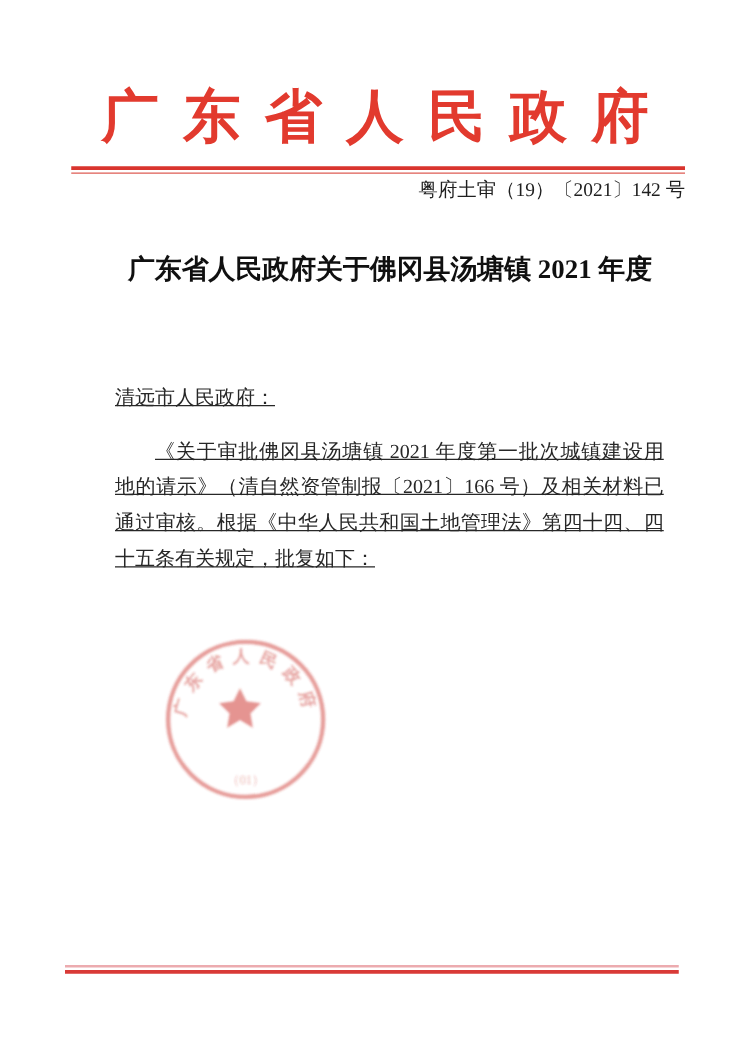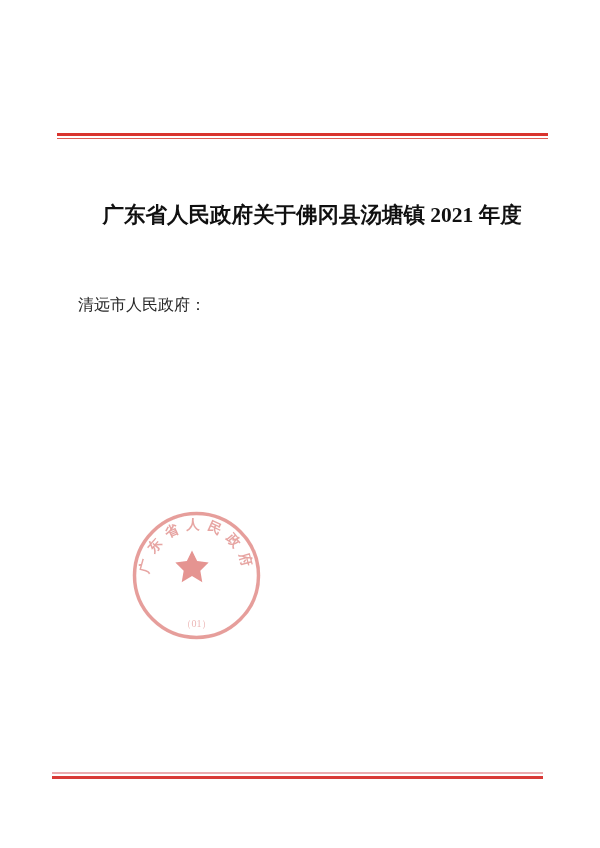--- a/index.html
+++ b/index.html
@@ -58,21 +58,21 @@
   .body-text{
     position:absolute;
     top:291px;left:78px;width:467px;
     font-size:16px;
     line-height:28.7px;
     color:#272727;
     text-align:justify;
     text-justify:inter-ideograph;
     z-index:2;
   }
-  .body-text p{margin:0;text-align-last:left;}
+  .body-text p{margin:14px;text-align-last:left;text-decoration:underline;}
   .body-text p.indent{text-indent:2em;}
   
   .seal{
     position:absolute;
     left:128px;top:507px;
     width:137px;height:137px;
     z-index:3;
     mix-blend-mode:multiply;
     opacity:0.88;
     pointer-events:none;
@@ -84,34 +84,37 @@
   }
   .rule-bottom .thin{height:1.5px;background:#ecabaf;}
   .rule-bottom .gap{height:2.5px;background:transparent;}
   .rule-bottom .thick{height:3px;background:#d93a37;}
 </style>
 </head>
 <body>
 
 <div class="page">
 
+  <div class="letterhead">广东省人民政府</div>
 
   <div class="rule-top">
     <div class="thick"></div>
     <div class="gap"></div>
     <div class="thin"></div>
   </div>
 
+  <div class="doc-number">粤府土审（19）〔2021〕142 号</div>
 
   <h1 class="doc-title">
     <span>广东省人民政府关于佛冈县汤塘镇 2021 年度</span>
   </h1>
 
   <div class="body-text">
     <p class="salutation">清远市人民政府：</p>
+    <p class="indent">《关于审批佛冈县汤塘镇 2021 年度第一批次城镇建设用地的请示》（清自然资管制报〔2021〕166 号）及相关材料已通过审核。根据《中华人民共和国土地管理法》第四十四、四十五条有关规定，批复如下：</p>
   </div>
 
   <svg class="seal" viewBox="0 0 137 137" xmlns="http://www.w3.org/2000/svg">
     <defs>
       <filter id="sealblur" x="-10%" y="-10%" width="120%" height="120%">
         <feGaussianBlur stdDeviation="0.75"></feGaussianBlur>
       </filter>
       <path id="ringPath" d="M 26,91 A 47.5,47.5 0 1 1 111,91" fill="none"></path>
     </defs>
     <g filter="url(#sealblur)">

